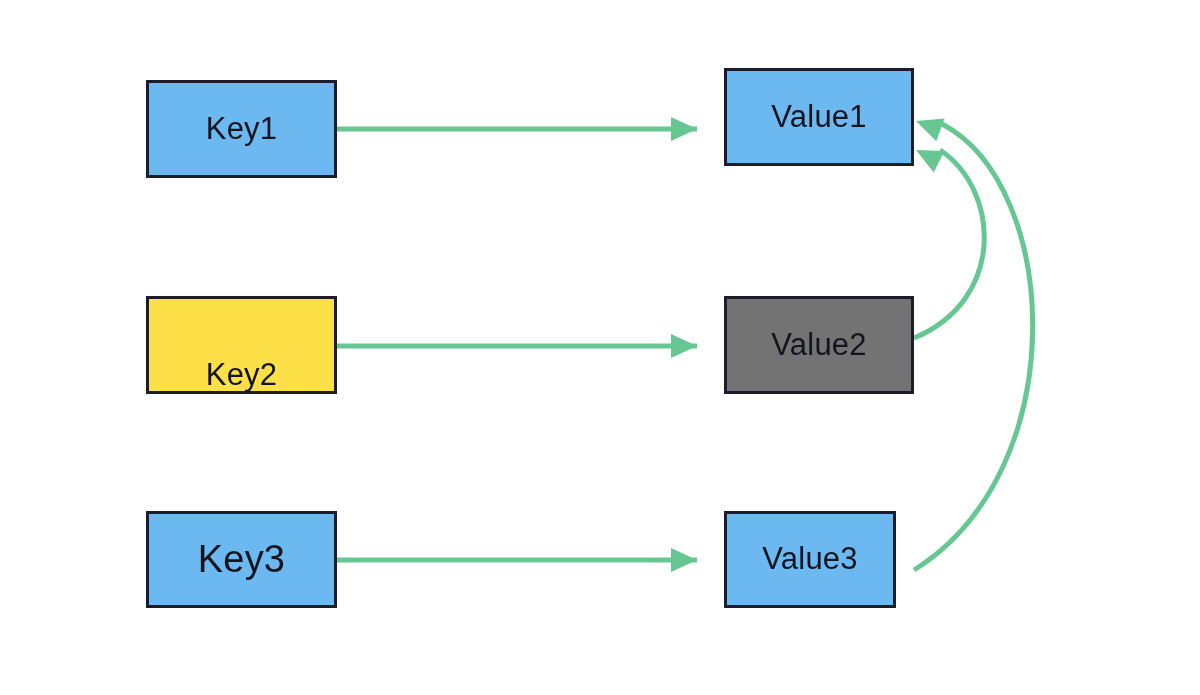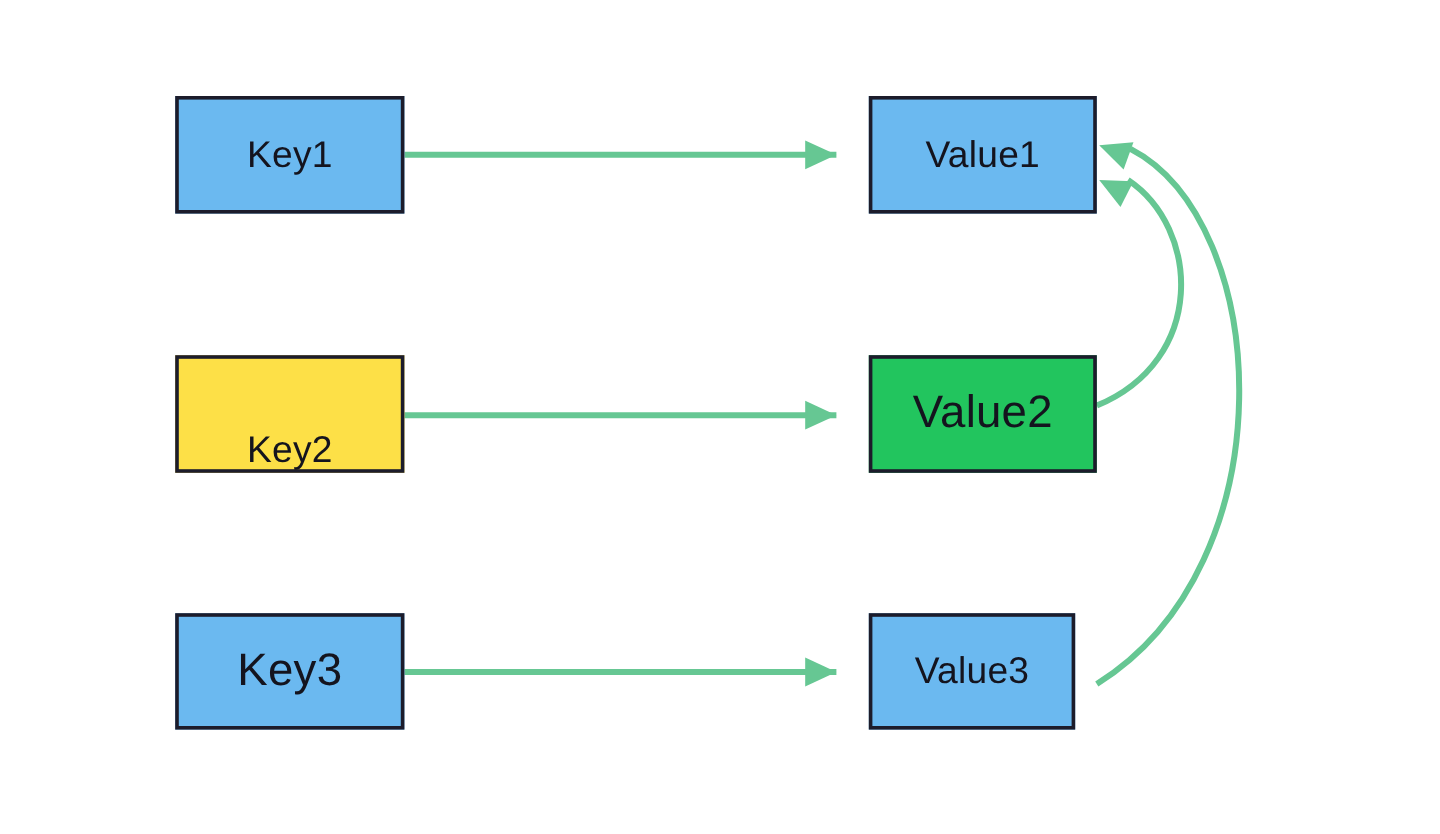--- a/index.html
+++ b/index.html
@@ -66,24 +66,24 @@
   <div id="node-layer">
       <div class="node" style="left: 146px; top: 80px; width: 191px; height: 98px; background: rgb(107, 185, 240); border-color: rgb(28, 28, 43); border-width: 3px; color: rgb(20, 20, 30); font-size: 31px;">
         <span class="label">Key1</span>
       </div>
       <div class="node" style="left: 146px; top: 296px; width: 191px; height: 98px; background: #fde047; border-color: rgb(28, 28, 43); border-width: 3px; color: rgb(20, 20, 30); font-size: 31px; align-items: flex-end;">
         <span class="label">Key2</span>
       </div>
       <div class="node" style="left: 146px; top: 511px; width: 191px; height: 97px; background: rgb(107, 185, 240); border-color: rgb(28, 28, 43); border-width: 3px; color: rgb(20, 20, 30); font-size: 38px;">
         <span class="label">Key3</span>
       </div>
-      <div class="node" style="left: 724px; top: 80px; width: 190px; height: 98px; background: rgb(107, 185, 240); border-color: rgb(28, 28, 43); border-width: 3px; color: rgb(20, 20, 30); font-size: 31px;">
+      <div class="node" style="left: 724px; top: 68px; width: 190px; height: 98px; background: rgb(107, 185, 240); border-color: rgb(28, 28, 43); border-width: 3px; color: rgb(20, 20, 30); font-size: 31px;">
         <span class="label">Value1</span>
       </div>
-      <div class="node" style="left: 724px; top: 296px; width: 190px; height: 98px; background: #22c55e; border-color: rgb(28, 28, 43); border-width: 3px; color: rgb(20, 20, 30); font-size: 38px;">
+      <div class="node" style="left: 724px; top: 296px; width: 190px; height: 98px; background: #737373; border-color: rgb(28, 28, 43); border-width: 3px; color: rgb(20, 20, 30); font-size: 31px;">
         <span class="label">Value2</span>
       </div>
       <div class="node" style="left: 724px; top: 511px; width: 172px; height: 97px; background: rgb(107, 185, 240); border-color: rgb(28, 28, 43); border-width: 3px; color: rgb(20, 20, 30); font-size: 31px;">
         <span class="label">Value3</span>
       </div>
     </div>
 
 </div>
 
 </body></html>

